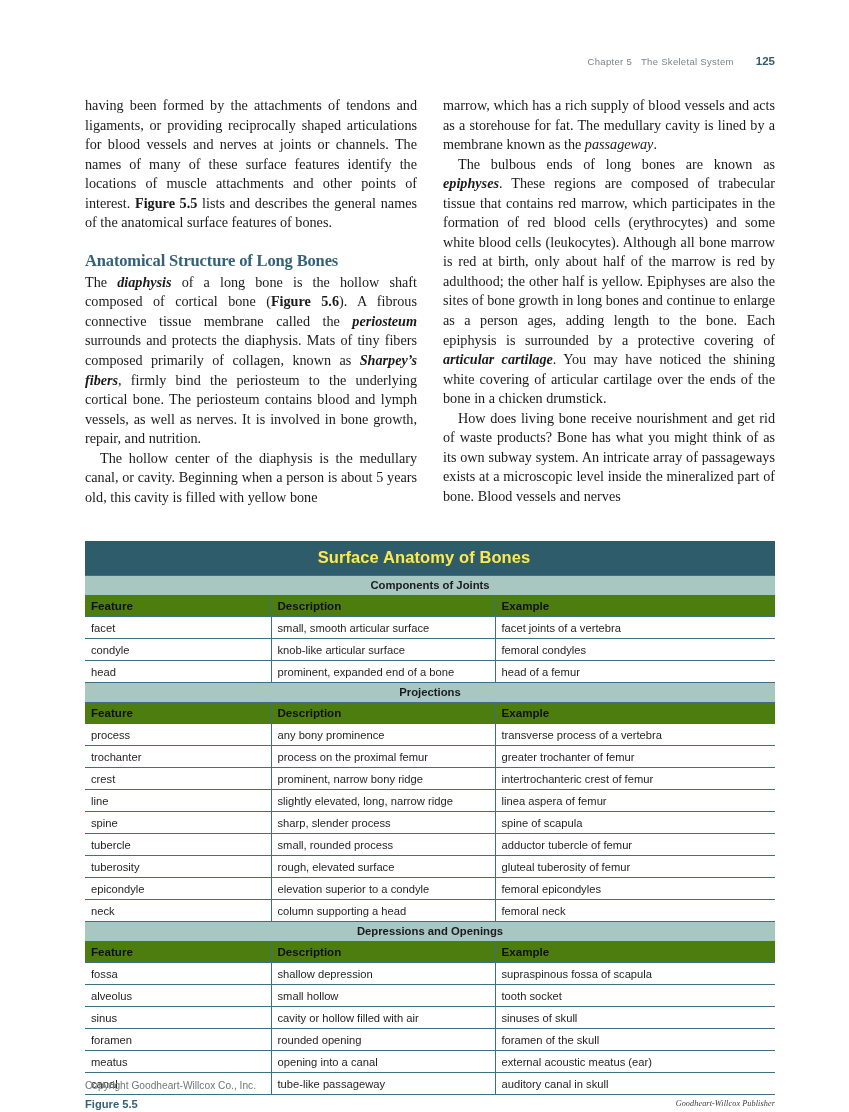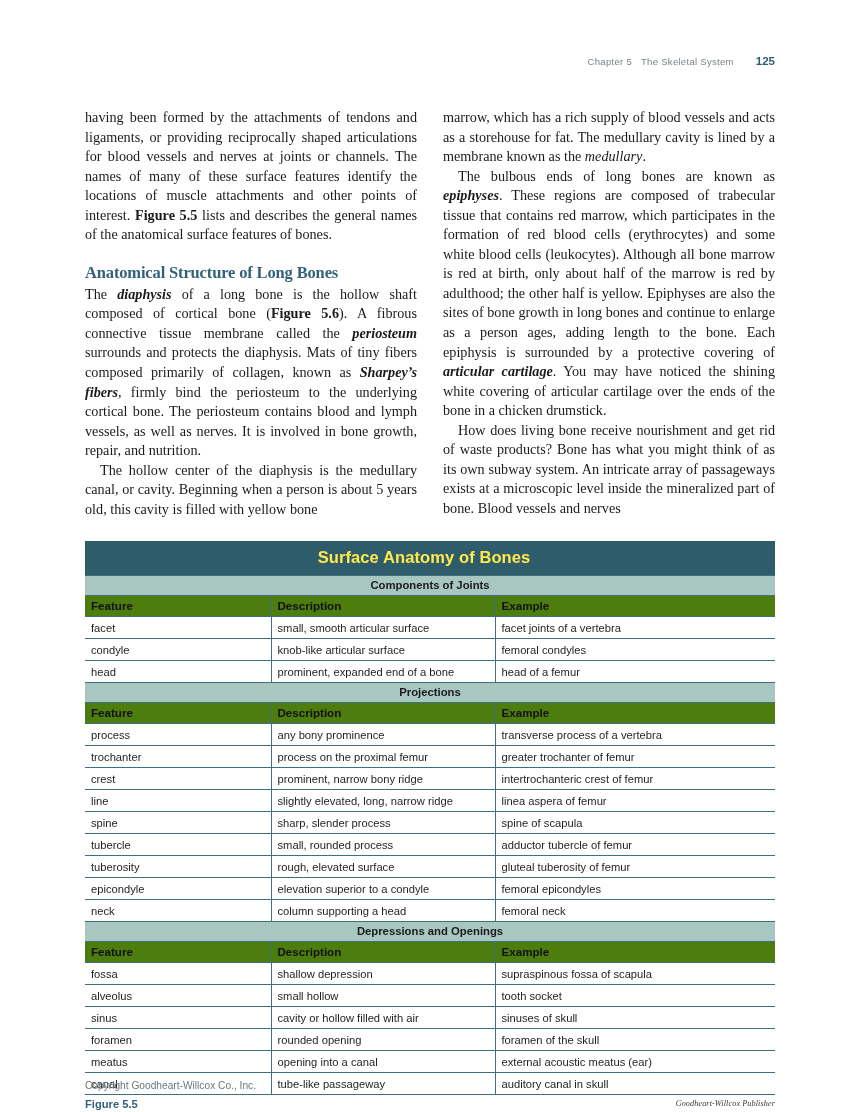--- a/index.html
+++ b/index.html
@@ -49,21 +49,21 @@
   
   .columns {
     position: absolute;
     left: 85px;
     top: 96px;
     width: 690px;
     height: 420px;
   }
   .col {
     position: absolute;
-    top: 12px;
+    top: 0;
     width: 332px;
   }
   .col-left  { left: 0px; }
   .col-right { left: 358px; }
 
   p.body {
     margin: 0;
     font-size: 14.2px;
     line-height: 19.55px;
     text-align: justify;
@@ -202,21 +202,21 @@
       <p class="body noindent"><span>having been formed by the attachments of tendons and ligaments, or providing reciprocally shaped articulations for blood vessels and nerves at joints or channels. The names of many of these surface features identify the locations of muscle attachments and other points of interest. </span><b class="figref">Figure 5.5</b><span> lists and describes the general names of the anatomical surface features of bones.</span></p>
 
       <h2 class="section-head">Anatomical Structure of Long Bones</h2>
 
       <p class="body noindent"><span>The </span><b class="term">diaphysis</b><span> of a long bone is the hollow shaft composed of cortical bone (</span><b class="figref">Figure 5.6</b><span>). A fibrous connective tissue membrane called the </span><b class="term">periosteum</b><span> surrounds and protects the diaphysis. Mats of tiny fibers composed primarily of collagen, known as </span><b class="term">Sharpey’s fibers</b><span>, firmly bind the periosteum to the underlying cortical bone. The periosteum contains blood and lymph vessels, as well as nerves. It is involved in bone growth, repair, and nutrition.</span></p>
 
       <p class="body">The hollow center of the diaphysis is the medullary canal, or cavity. Beginning when a person is about 5 years old, this cavity is filled with yellow bone</p>
     </div>
 
     <div class="col col-right">
-      <p class="body noindent"><span>marrow, which has a rich supply of blood vessels and acts as a storehouse for fat. The medullary cavity is lined by a membrane known as the </span><i class="term-i">medullary</i><span>.</span></p>
+      <p class="body noindent"><span>marrow, which has a rich supply of blood vessels and acts as a storehouse for fat. The medullary cavity is lined by a membrane known as the </span><i class="term-i">passageway</i><span>.</span></p>
 
       <p class="body"><span>The bulbous ends of long bones are known as </span><b class="term">epiphyses</b><span>. These regions are composed of trabecular tissue that contains red marrow, which participates in the formation of red blood cells (erythrocytes) and some white blood cells (leukocytes). Although all bone marrow is red at birth, only about half of the marrow is red by adulthood; the other half is yellow. Epiphyses are also the sites of bone growth in long bones and continue to enlarge as a person ages, adding length to the bone. Each epiphysis is surrounded by a protective covering of </span><b class="term">articular cartilage</b><span>. You may have noticed the shining white covering of articular cartilage over the ends of the bone in a chicken drumstick.</span></p>
 
       <p class="body">How does living bone receive nourishment and get rid of waste products? Bone has what you might think of as its own subway system. An intricate array of passageways exists at a microscopic level inside the mineralized part of bone. Blood vessels and nerves</p>
     </div>
 
   </div>
 
   <div class="figure-wrap">
     <table class="anatomy">

